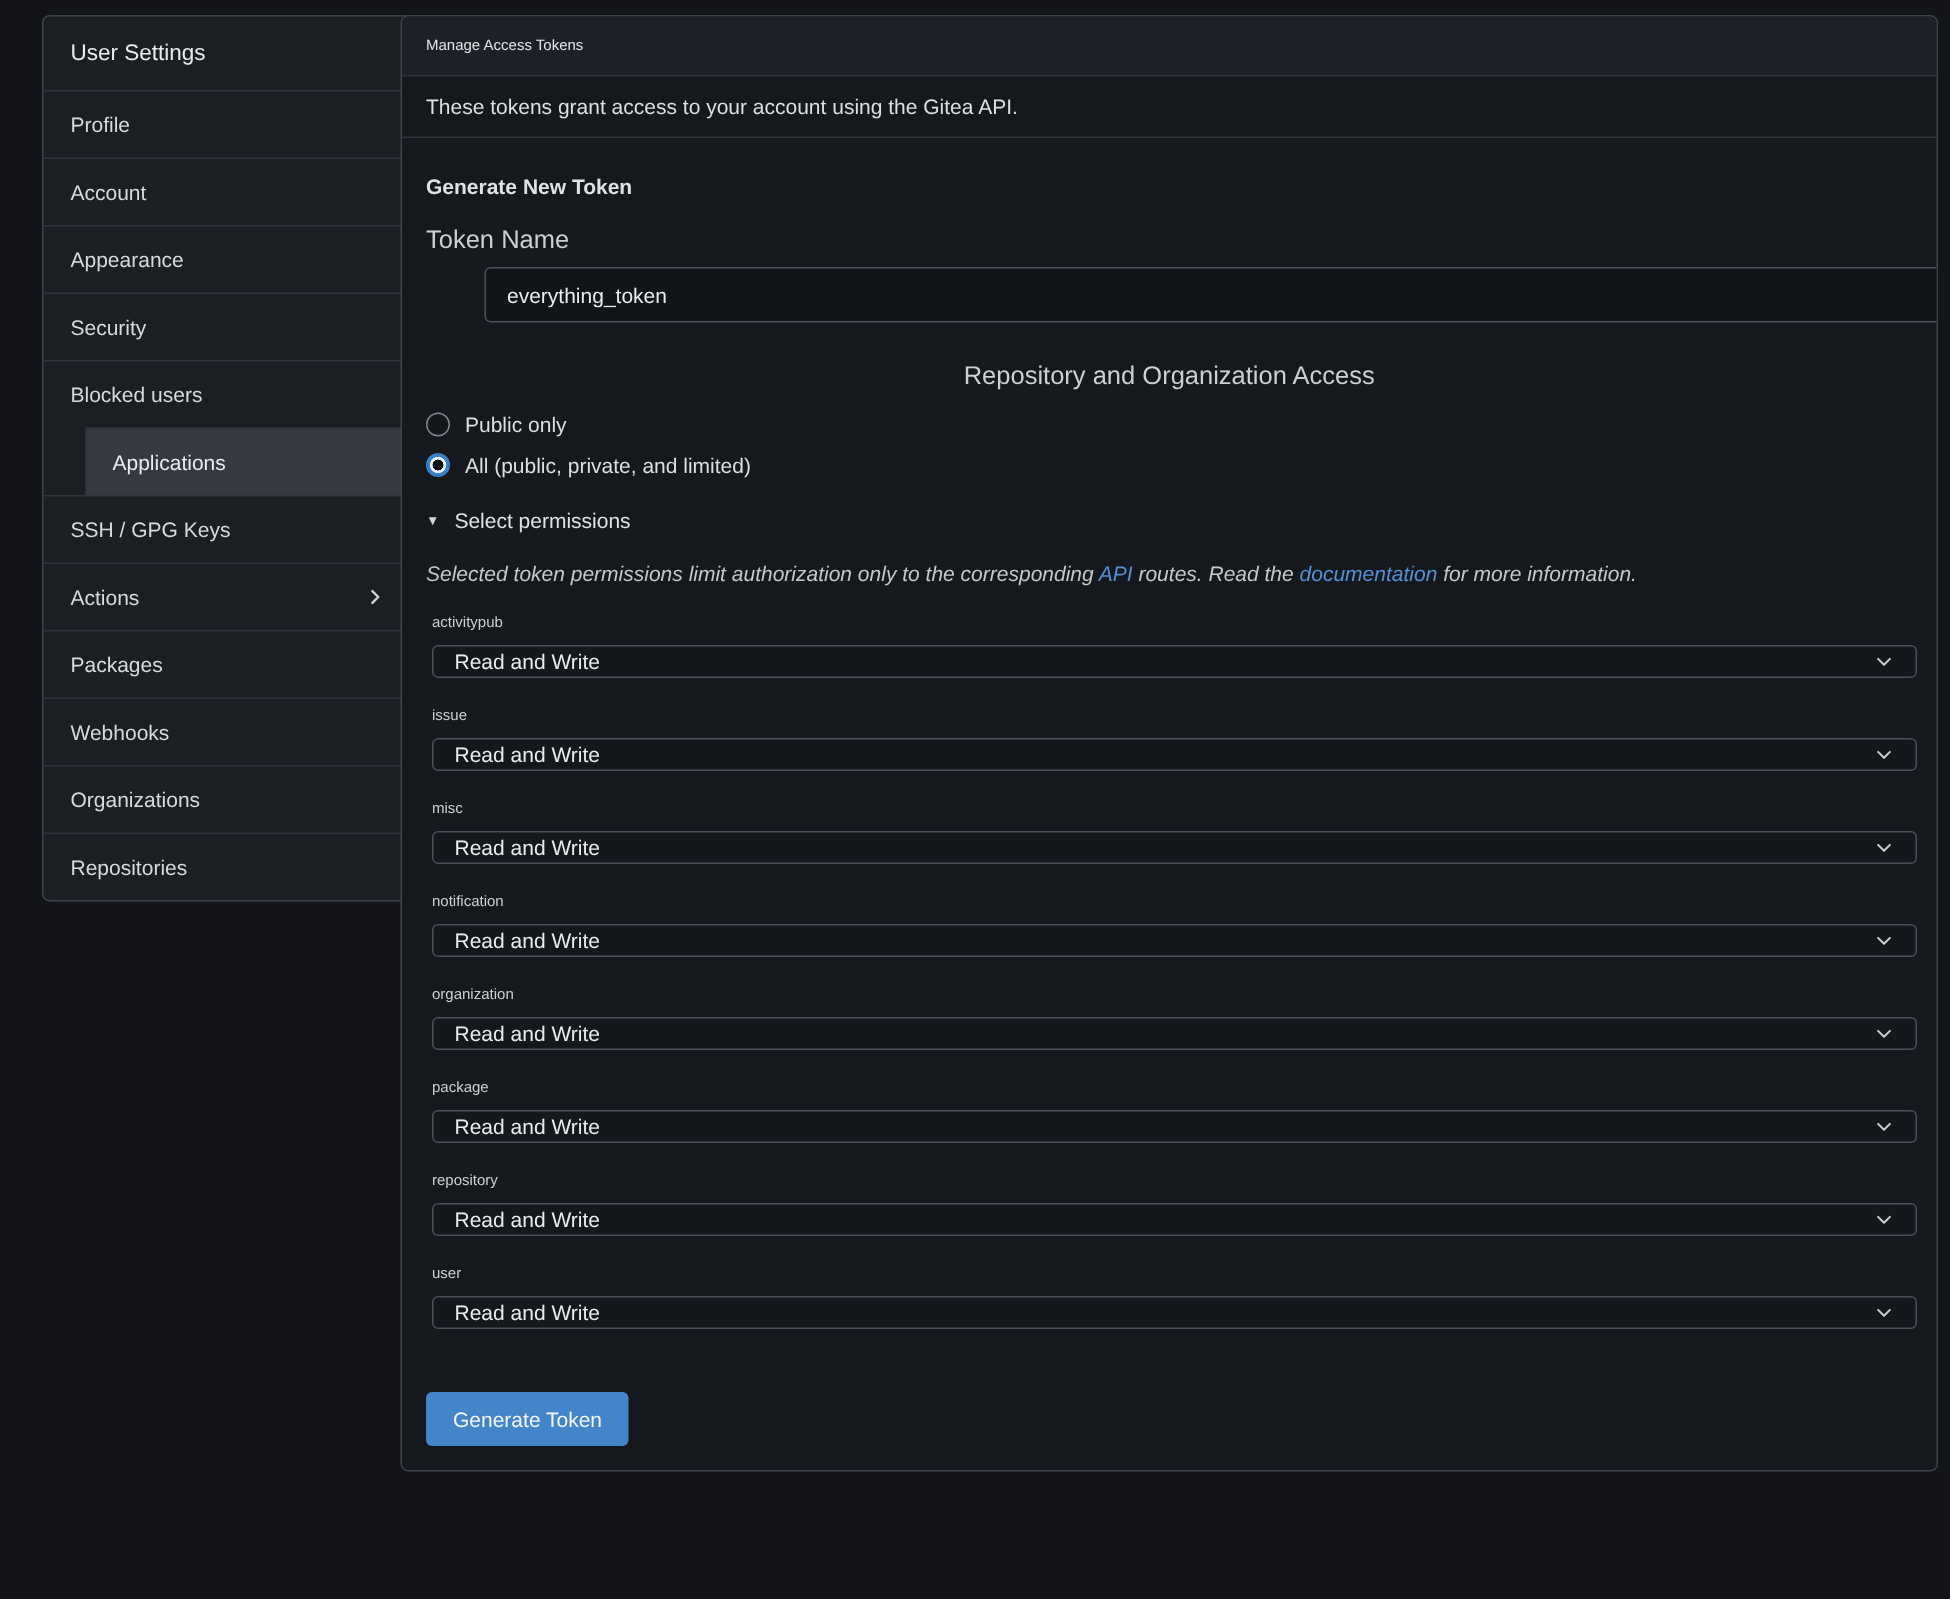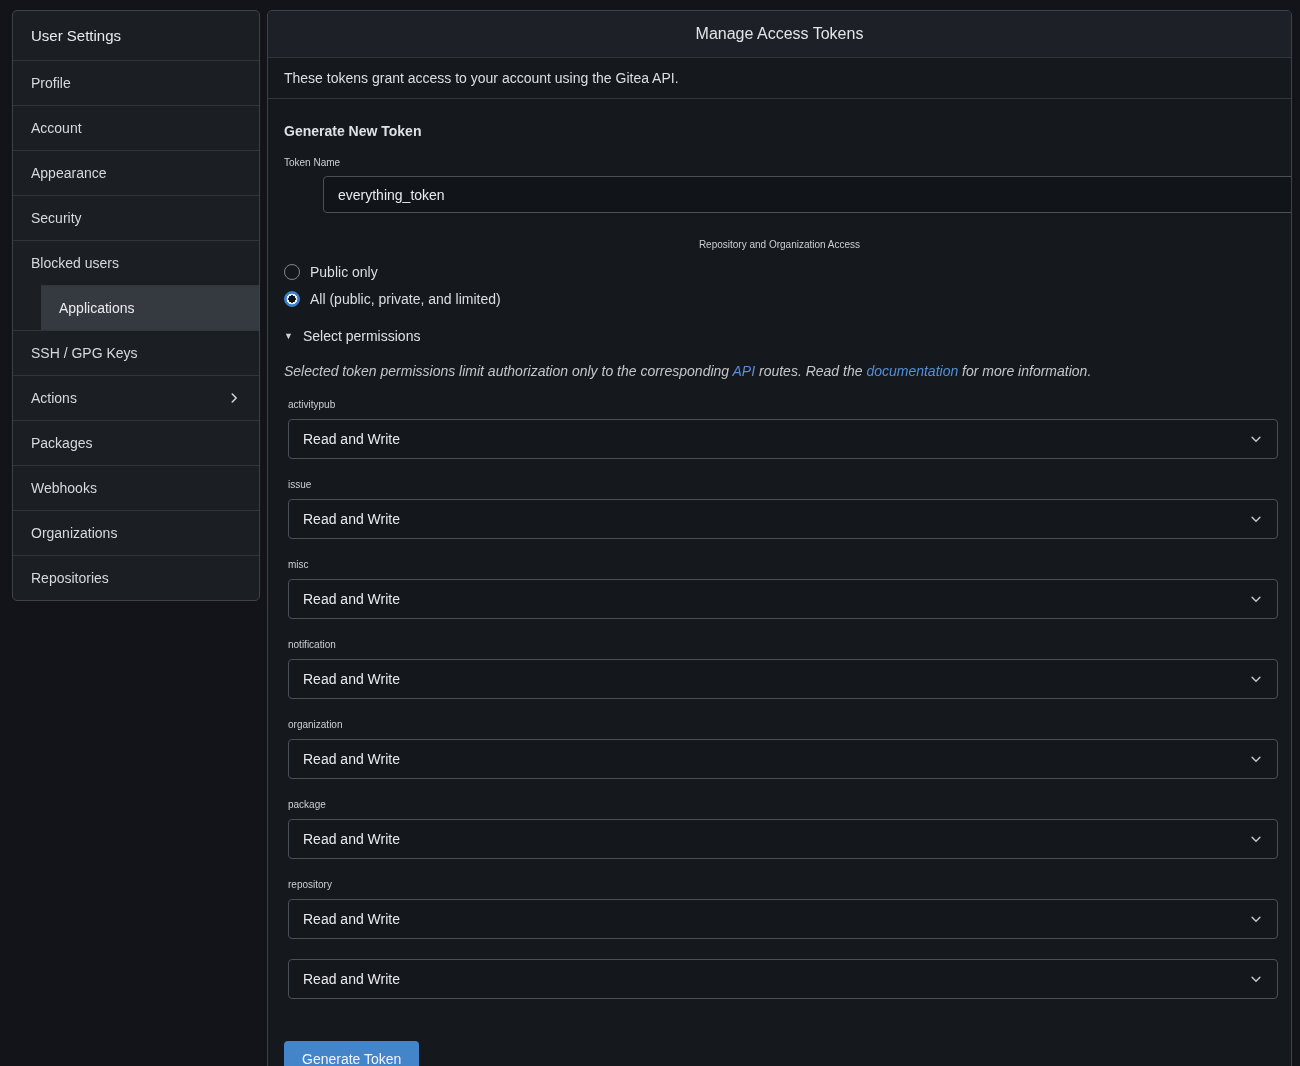--- a/index.html
+++ b/index.html
@@ -26,21 +26,21 @@
     width: 1300px; height: 1066px;
     background: var(--body-bg);
     font-family: "Liberation Sans", "DejaVu Sans", sans-serif;
     font-size: 14px;
     color: var(--text);
     overflow: hidden;
   }
 
   
   .sidebar {
-    position: absolute; left: 12px; top: 10px; width: 248px;
+    position: absolute; left: 28px; top: 10px; width: 248px;
     background: var(--row-bg);
     border: 1px solid var(--border-strong);
     border-radius: 5px;
     overflow: hidden;
   }
   .sidebar-title {
     height: 49px; line-height: 49px;
     padding: 0 18px;
     font-size: 15px;
     color: var(--text-bright);
@@ -60,40 +60,39 @@
   .panel {
     position: absolute; left: 267px; top: 10px; width: 1025px;
     background: var(--panel-bg);
     border: 1px solid var(--border-strong);
     border-radius: 5px;
     overflow: hidden;
   }
   .panel-header {
     background: var(--header-bg);
     padding: 14px 16px;
-    font-size: 16px;
+    font-size: 10px;
     color: #e2e4e7;
-    text-align: center;
   }
   .panel-desc {
     border-top: 1px solid var(--border-soft);
     padding: 12px 16px;
   }
   .panel-body {
     border-top: 1px solid var(--border-soft);
     padding: 16px 16px 16px 16px;
   }
 
   .section-title { margin: 8px 0 18px 0; color: #dfe2e5; }
 
   .field-label {
     display: block;
     margin-bottom: 8px;
     color: var(--label);
-    font-size: 10px;
+    font-size: 17px;
   }
   .text-input {
     display: block;
     width: 994px; height: 37px;
     background: var(--input-bg);
     border: 1px solid var(--input-border);
     border-radius: 4px;
     color: var(--text-bright);
     font-family: inherit;
     font-size: 14px;
@@ -141,21 +140,21 @@
 
   .perm-groups { padding-left: 4px; }
   .perm-group { margin-bottom: 20px; }
   .perm-label {
     display: block;
     margin-bottom: 9px;
     color: var(--label);
     font-size: 10px;
   }
   .select-box {
-    width: 990px; height: 40px;
+    width: 990px; height: 22px;
     display: flex; align-items: center; justify-content: space-between;
     background: #14171c;
     border: 1px solid var(--input-border);
     border-radius: 4px;
     padding: 0 14px;
     color: var(--text-bright);
     cursor: pointer;
   }
   .chev-down { width: 14px; height: 14px; flex: 0 0 auto; }
 
@@ -318,20 +317,21 @@
           <div class="perm-group">
     <label class="perm-label">repository</label>
     <div class="select-box">
       <span class="select-value">Read and Write</span>
       <svg class="chev-down" viewBox="0 0 16 16" fill="none" stroke="#c8cbd0" stroke-width="1.6" stroke-linecap="round" stroke-linejoin="round">
                 <path d="M3.5 6 L8 10.5 L12.5 6"></path>
               </svg>
     </div>
   </div>
           <div class="perm-group">
+    <label class="perm-label">user</label>
     <div class="select-box">
       <span class="select-value">Read and Write</span>
       <svg class="chev-down" viewBox="0 0 16 16" fill="none" stroke="#c8cbd0" stroke-width="1.6" stroke-linecap="round" stroke-linejoin="round">
                 <path d="M3.5 6 L8 10.5 L12.5 6"></path>
               </svg>
     </div>
   </div>
         </div>
     </div>
 

